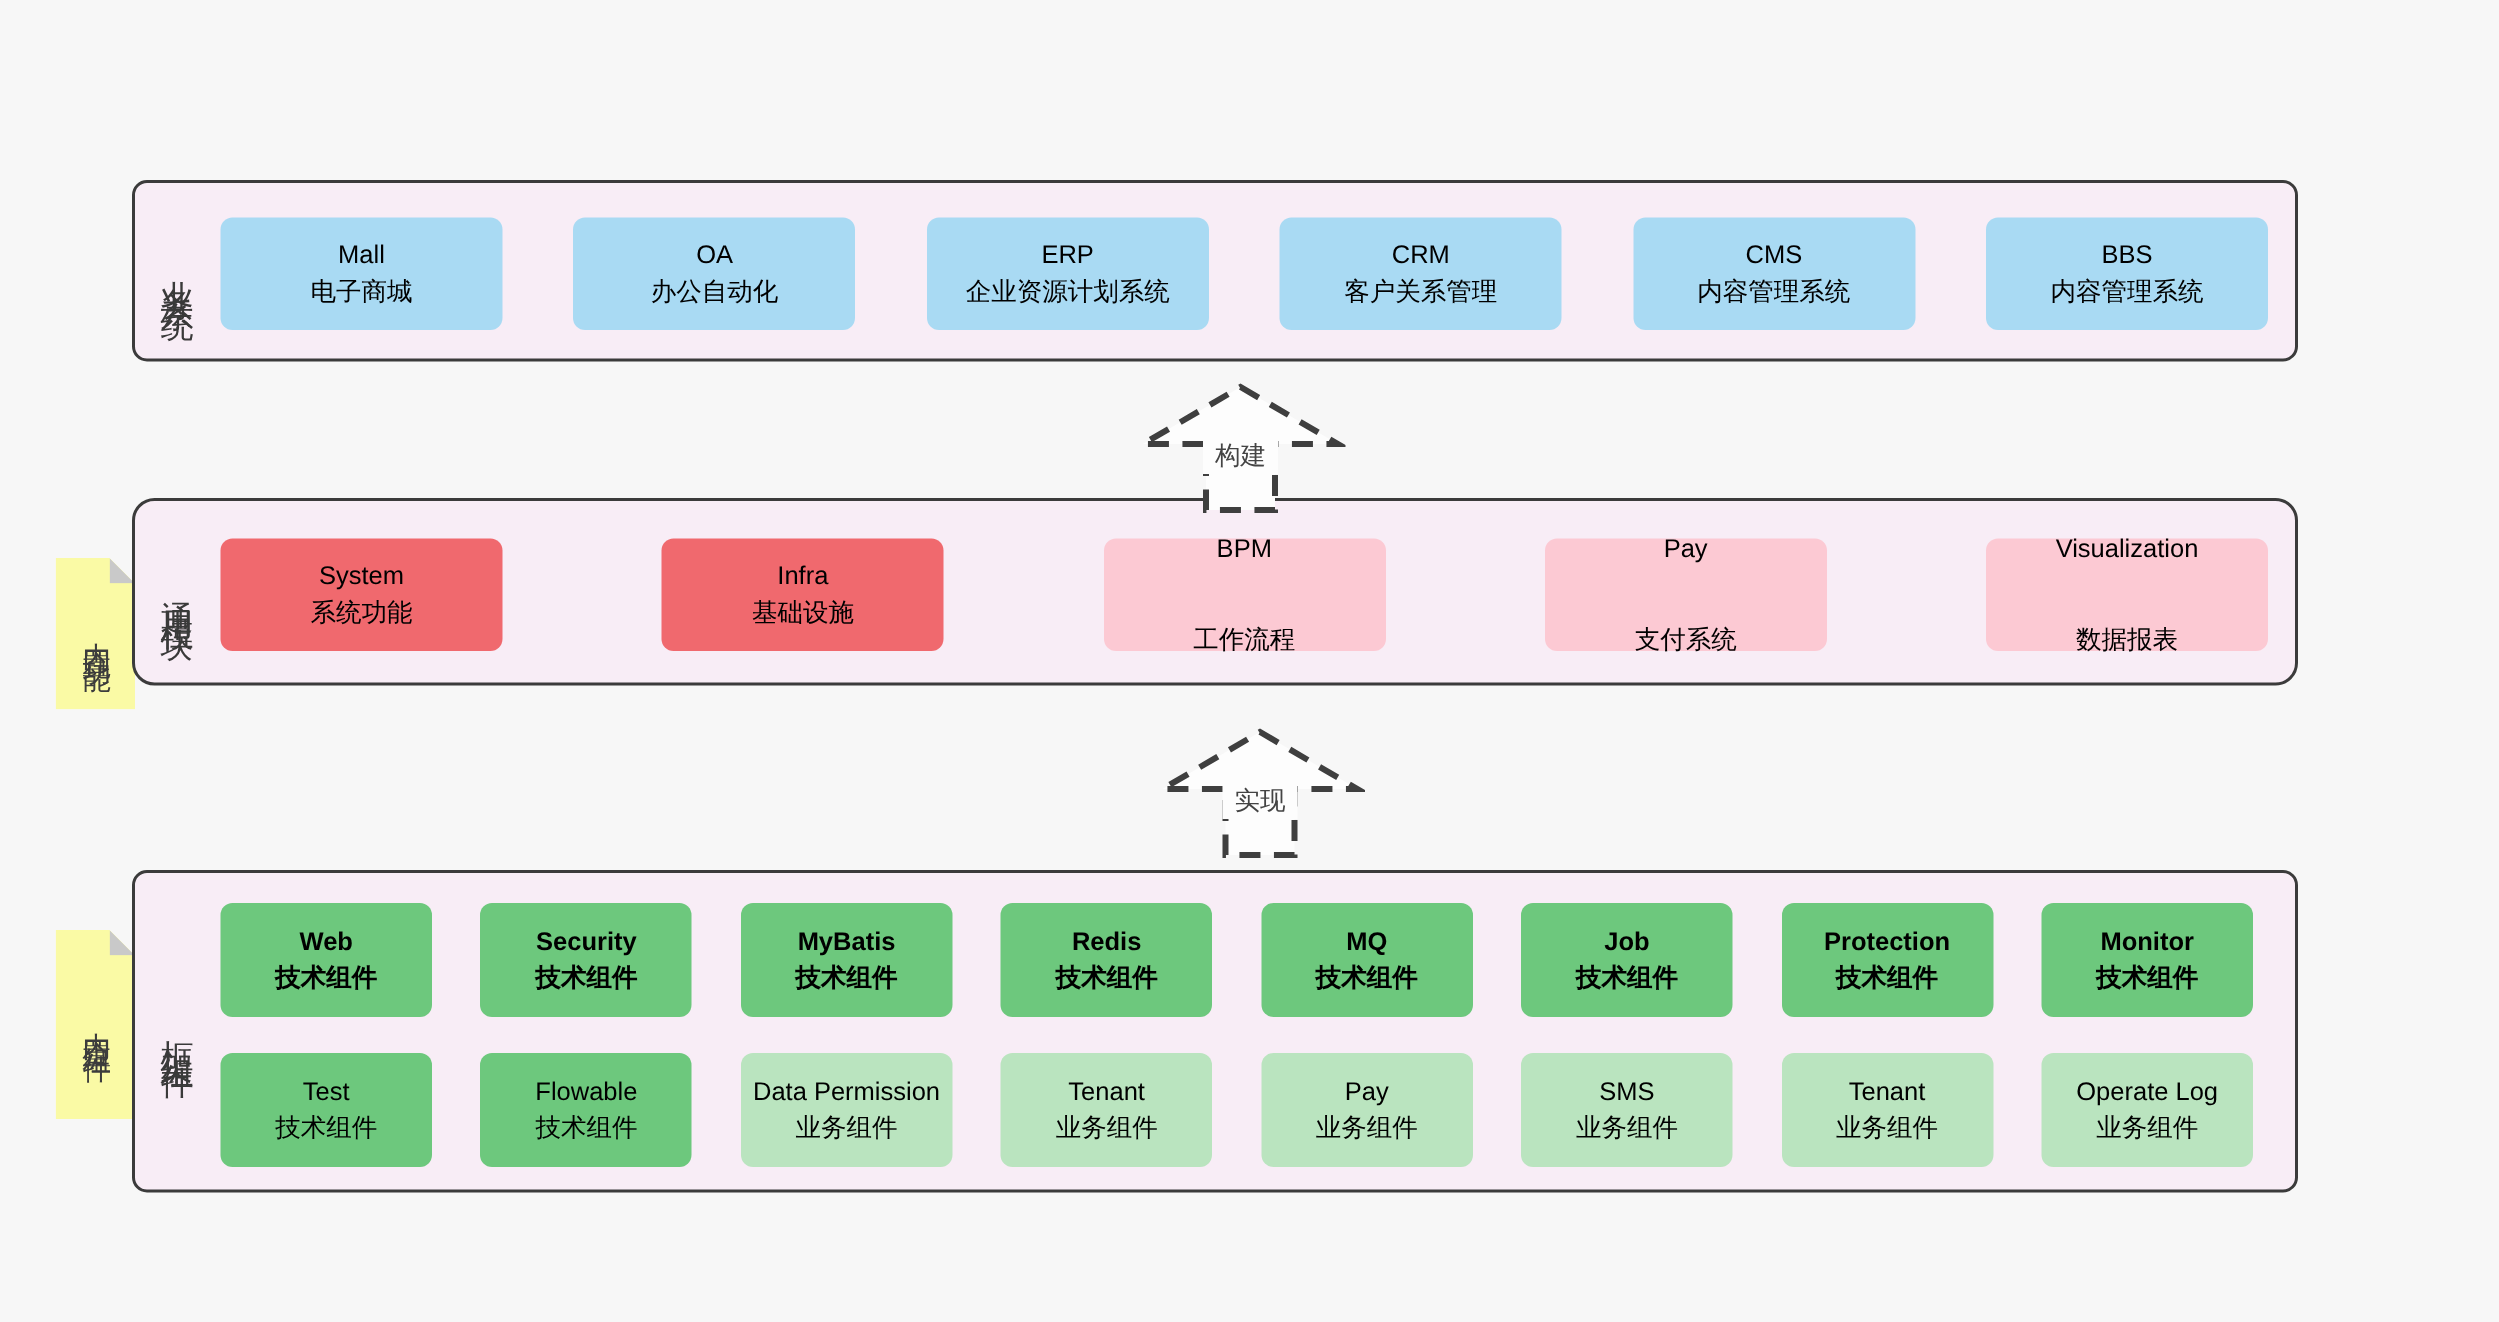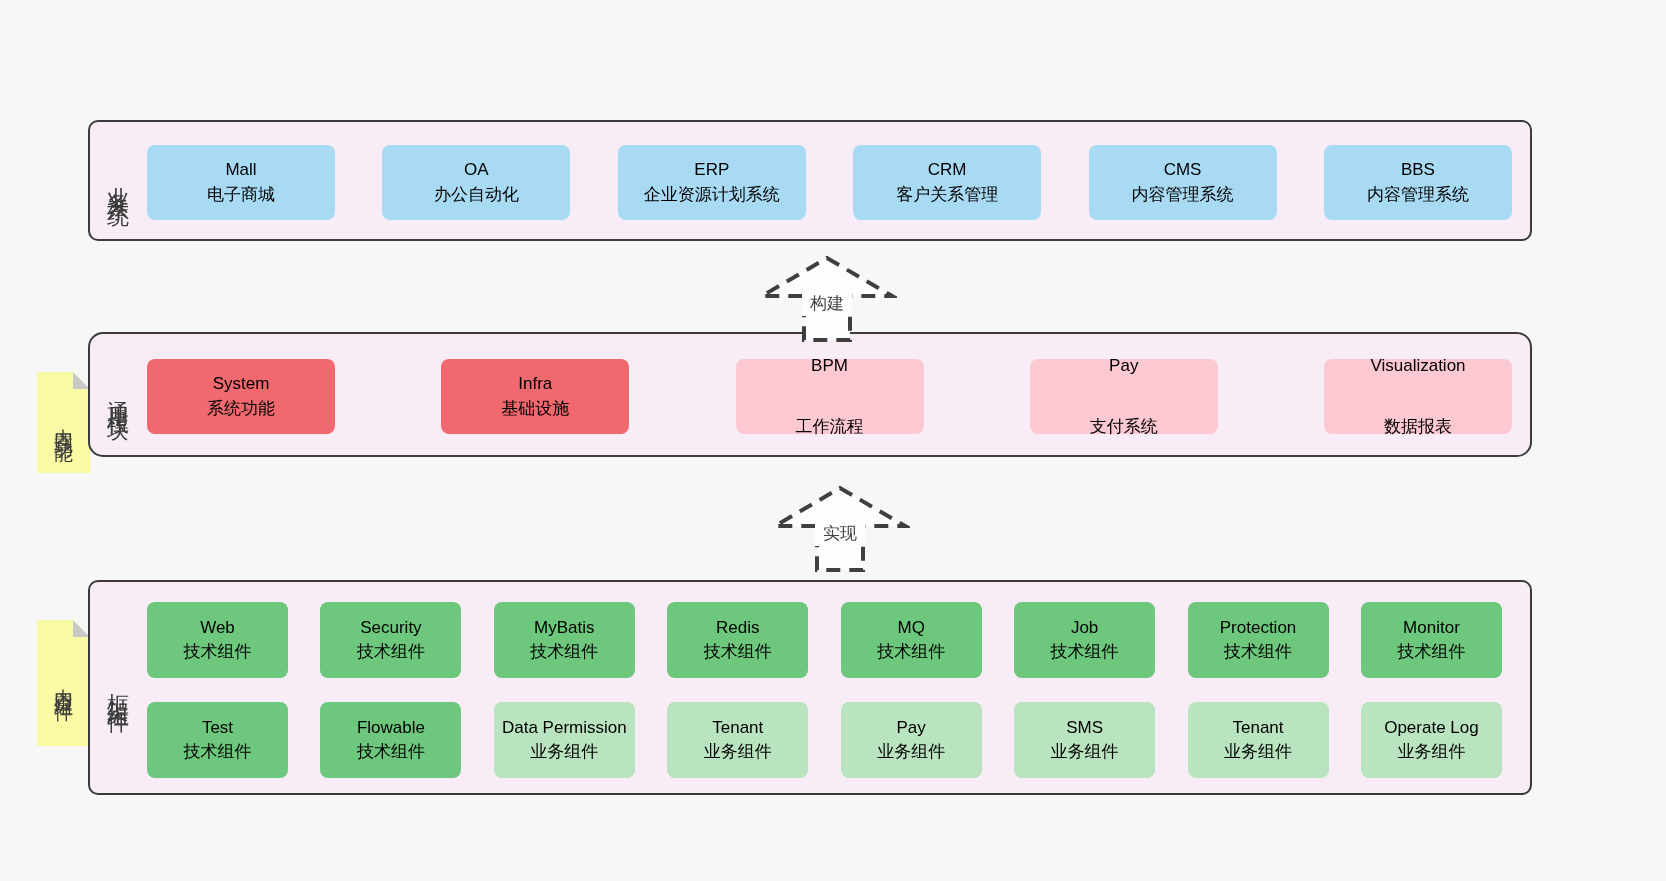--- a/index.html
+++ b/index.html
@@ -74,21 +74,21 @@
   
   .row {
     position: absolute;
     left: 57px;
     right: 18px;
     display: flex;
     justify-content: space-between;
   }
   .panel-1 .row { top: 23px; }
   .panel-2 .row { top: 25px; }
-  .panel-3 .row-1 { top: 20px; right: 28px; }
+  .panel-3 .row-1 { top: 20px; right: 28px; font-weight: bold; }
   .panel-3 .row-2 { top: 120px; right: 28px; }
 
   .box {
     display: flex;
     flex-direction: column;
     align-items: center;
     justify-content: center;
     text-align: center;
     border-radius: 8px;
     font-size: 17px;

